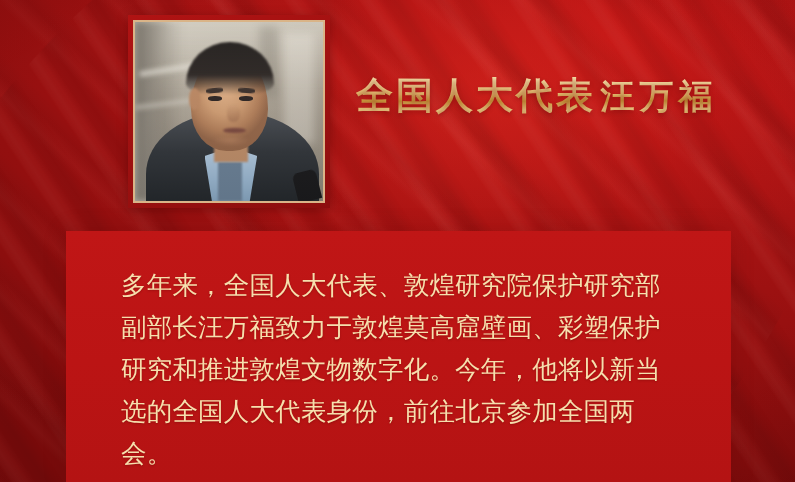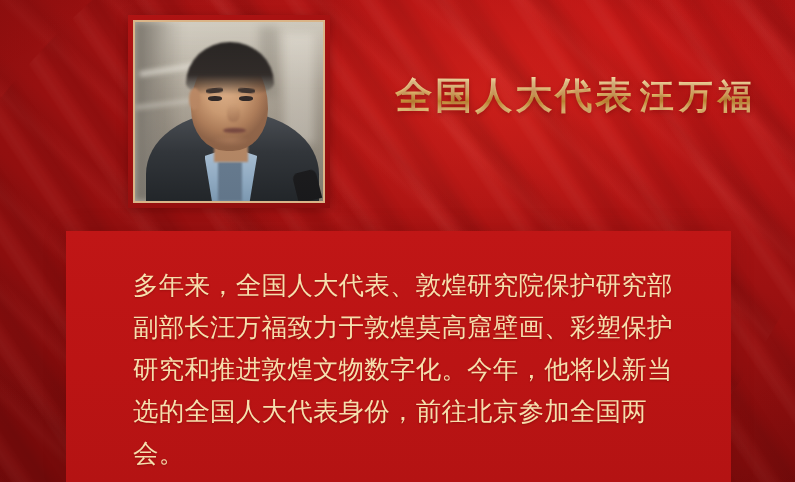--- a/index.html
+++ b/index.html
@@ -302,24 +302,23 @@
   }
   .ph-grade {
     position: absolute;
     inset: 0;
     background: linear-gradient(180deg, rgba(255,255,255,0.05) 0%, rgba(0,0,0,0.10) 100%);
   }
 
   
   .headings {
     position: absolute;
-    left: 370px;
+    left: 356px;
     top: 48px;
     width: 412px;
-    text-align: center;
   }
   .gold-text {
     font-family: "Liberation Sans", sans-serif;
     font-weight: bold;
     letter-spacing: 3px;
     background: linear-gradient(180deg,
         #f7e3ad 0%,
         #f3d596 22%,
         #e8be6e 46%,
         #cf9b3c 62%,
@@ -348,21 +347,21 @@
     position: absolute;
     left: 66px;
     top: 231px;
     width: 665px;
     height: 251px;
     background: linear-gradient(180deg, #c01616 0%, #bb1414 52%, #b41313 100%);
     box-shadow: 0 0 22px rgba(90,4,4,0.20);
   }
   .panel-text {
     position: absolute;
-    left: 67px;
+    left: 55px;
     top: 33px;
     width: 560px;
     font-family: "Liberation Sans", sans-serif;
     font-size: 25.5px;
     line-height: 42px;
     color: #f6dfad;
     letter-spacing: 0.2px;
     text-shadow: 0 1px 2px rgba(90,6,6,0.35);
     white-space: pre-wrap;
   }

